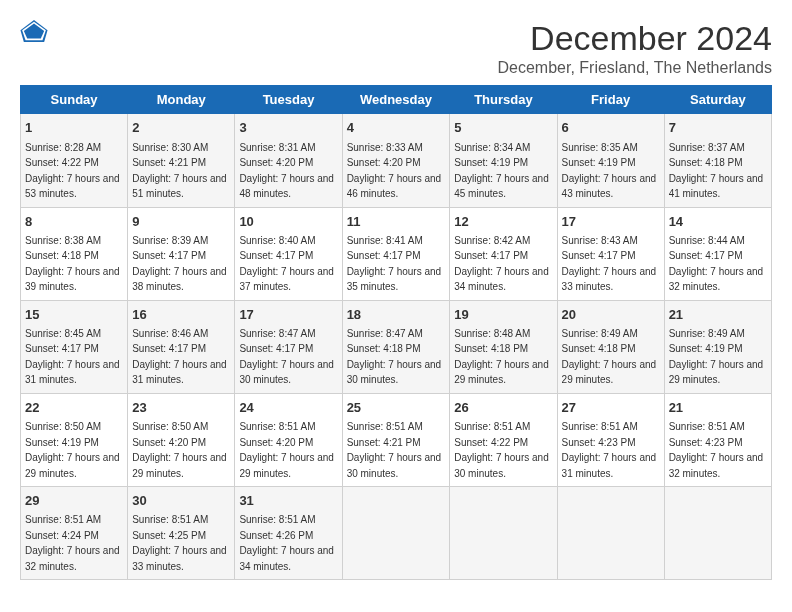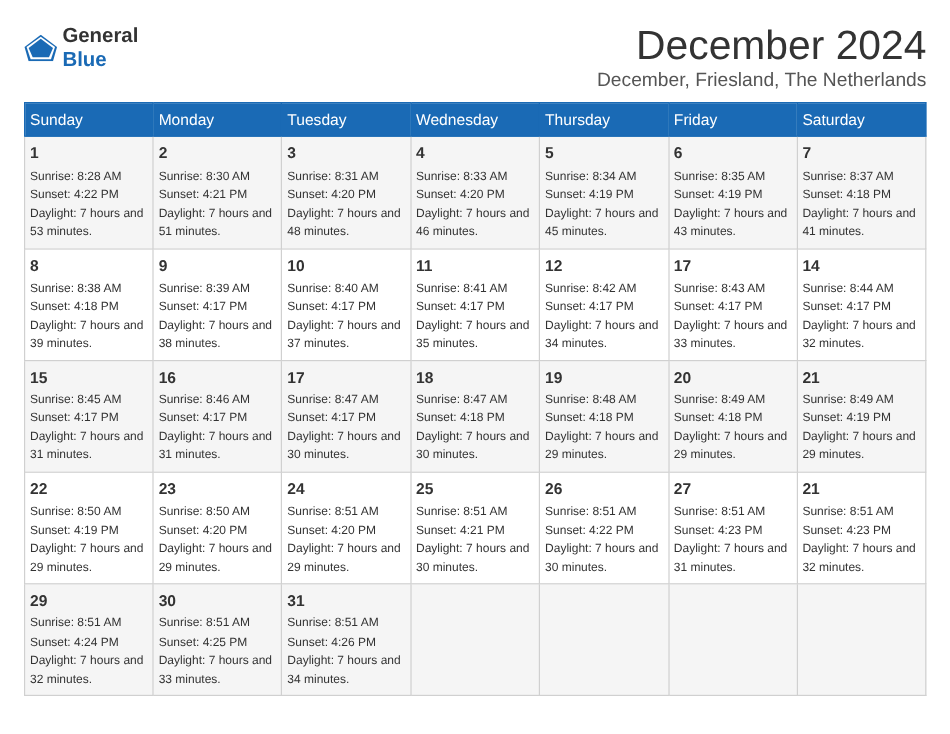--- a/index.html
+++ b/index.html
@@ -41,23 +41,23 @@
     }
     .calendar {
       width: 100%;
       border-collapse: collapse;
       font-size: 10.5px;
     }
     .calendar thead tr th {
       background-color: #1a6ab5;
       color: #fff;
       padding: 6px 4px;
-      text-align: left;
+      text-align: center;
       font-size: 13px;
-      font-weight: normal;
+      font-weight: bold;
       border: 1px solid #1a6ab5;
     }
     .calendar tbody tr td {
       vertical-align: top;
       padding: 5px 4px;
       border: 1px solid #d0d0d0;
       width: 108px;
       min-height: 80px;
       background: #fff;
       color: #333;
@@ -87,24 +87,20 @@
 </head>
 <body>
 
 <div class="header-row">
   <div class="logo">
     <svg class="logo-icon" viewBox="0 0 32 26" xmlns="http://www.w3.org/2000/svg">
       <polygon points="16,0 32,12 28,26 4,26 0,12" fill="#1a6ab5"></polygon>
       <polygon points="16,2 30,12 26,24 6,24 2,12" fill="#fff"></polygon>
       <polygon points="16,4 28,13 24,22 8,22 4,13" fill="#1a6ab5"></polygon>
     </svg>
-    <div>
-      <span style="font-size:17px;font-weight:bold;color:#333;">General</span><br>
-      <span style="font-size:17px;font-weight:bold;color:#1a6ab5;">Blue</span>
-    </div>
   </div>
   <div class="title-section">
     <div class="main-title">December 2024</div>
     <div class="subtitle">December, Friesland, The Netherlands</div>
   </div>
 </div>
 
 <table class="calendar">
   <thead>
     <tr>

